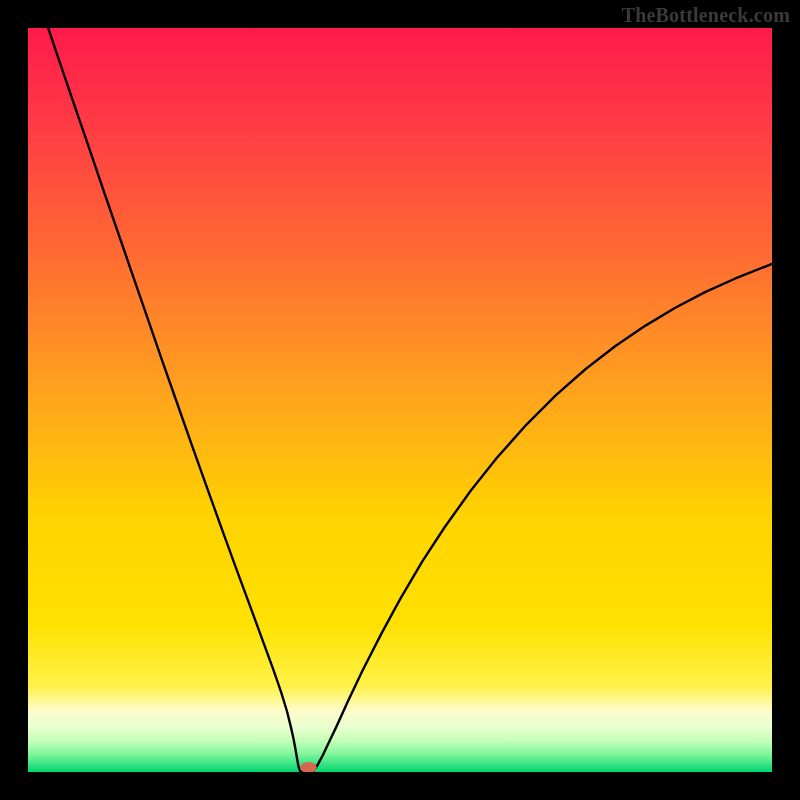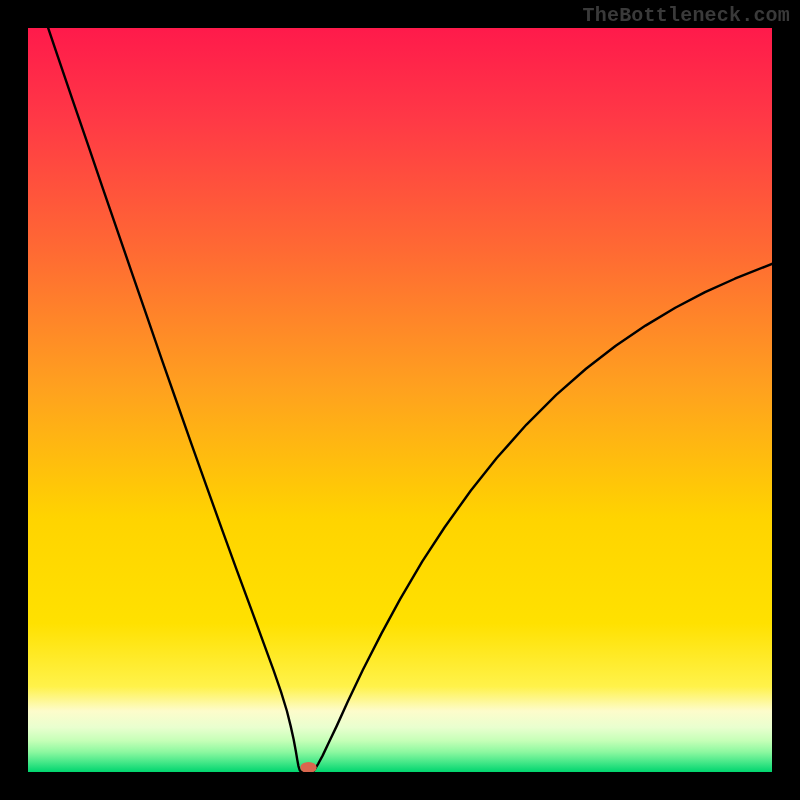--- a/index.html
+++ b/index.html
@@ -16,21 +16,21 @@
     left: 0;
     width: 800px;
     height: 800px;
     background: #000;
   }
   .watermark {
     position: absolute;
     top: 4px;
     right: 10px;
     color: #3a3a3a;
-    font-family: Liberation Mono, monospace;
+    font-family: Liberation Serif, serif;
     font-size: 20px;
     font-weight: bold;
     letter-spacing: 0.2px;
     user-select: none;
   }
 </style>
 </head>
 <body>
 
 <div class="frame">

